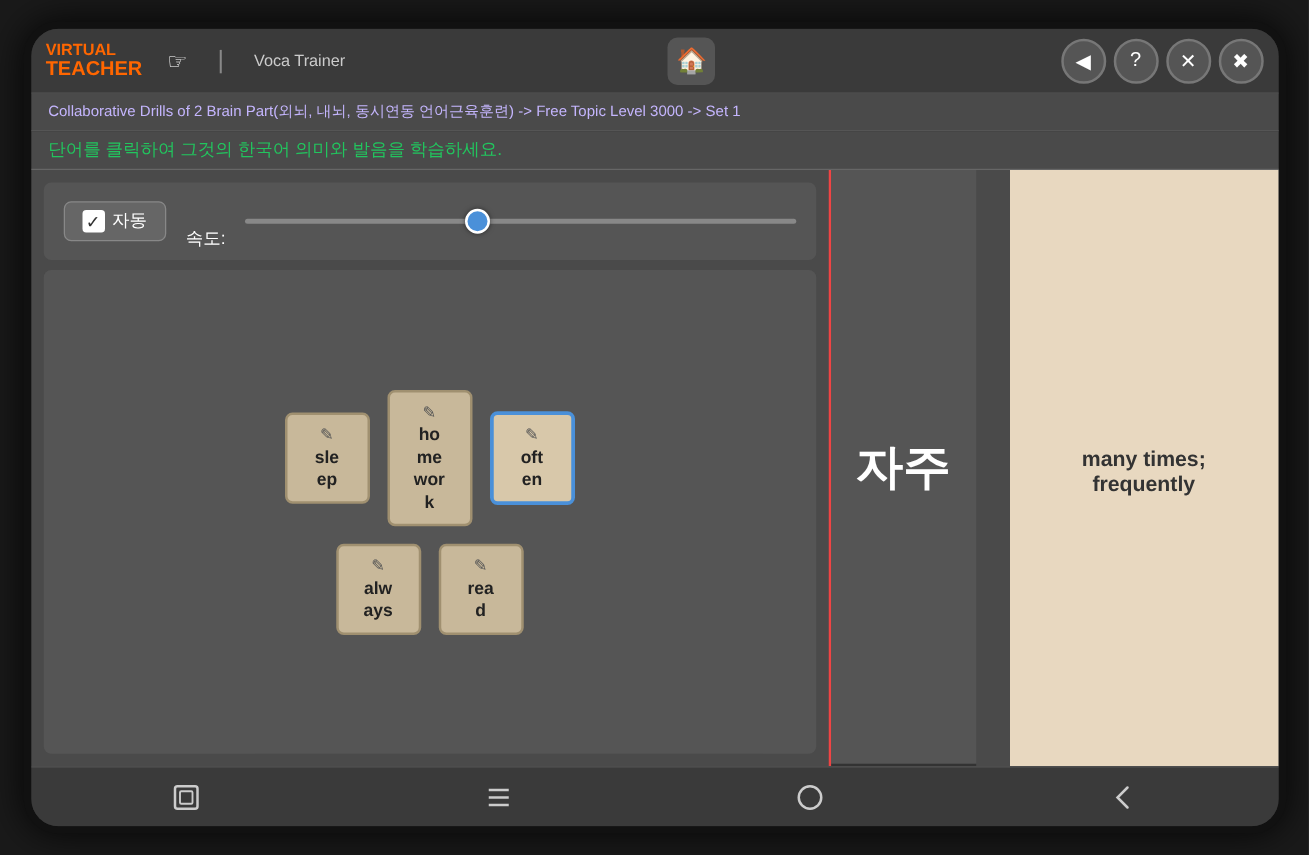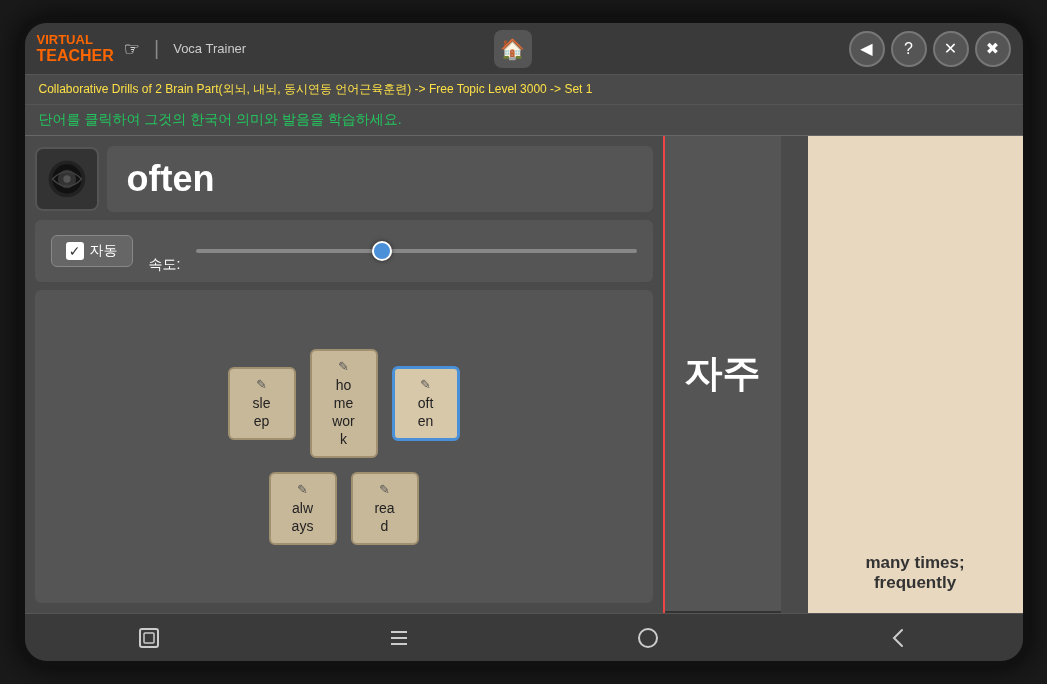--- a/index.html
+++ b/index.html
@@ -58,21 +58,21 @@
       display: flex;
       align-items: center;
       justify-content: space-between;
       padding: 0 12px;
       flex-shrink: 0;
       border-bottom: 1px solid #555;
     }
     .nav-left {
       display: flex;
       align-items: center;
-      gap: 8px;
+      gap: 18px;
     }
     .brand-logo {
       display: flex;
       flex-direction: column;
       line-height: 1.1;
     }
     .brand-virtual { color: #ff6600; font-size: 13px; font-weight: bold; }
     .brand-teacher { color: #ff6600; font-size: 16px; font-weight: bold; }
     .brand-hand {
       color: #fff;
@@ -114,21 +114,21 @@
       color: #fff;
       font-size: 16px;
       cursor: pointer;
       border: 2px solid #777;
     }
 
     
     .breadcrumb-bar {
       background: #4a4a4a;
       padding: 6px 14px;
-      color: #fde047;
+      color: #c4b5fd;
       font-size: 12px;
       flex-shrink: 0;
       border-bottom: 1px solid #555;
     }
 
     
     .instructions-bar {
       background: #4a4a4a;
       padding: 6px 14px;
       color: #22c55e;
@@ -285,21 +285,21 @@
     }
     .word-card-icon {
       font-size: 13px;
       color: #555;
       margin-bottom: 2px;
       display: block;
     }
     .word-card-text {
       color: #222;
       font-size: 14px;
-      font-weight: normal;
+      font-weight: bold;
       line-height: 1.2;
     }
 
     
     .right-panel {
       width: 360px;
       display: flex;
       flex-direction: row;
       flex-shrink: 0;
       border-left: 2px solid #ef4444;
@@ -316,21 +316,21 @@
     .korean-word-text {
       color: #fff;
       font-size: 38px;
       font-weight: bold;
     }
     .definition-box {
       flex: 1;
       background: #e8d8c0;
       padding: 20px;
       display: flex;
-      align-items: flex-end;
+      align-items: center;
       justify-content: center;
     }
     .definition-text {
       color: #333;
       font-size: 17px;
       font-weight: bold;
       text-align: center;
       padding-top: 6px;
     }
 
@@ -389,36 +389,20 @@
   </div>
 
   <div class="instructions-bar">
     <span>단어를 클릭하여 그것의 한국어 의미와 발음을 학습하세요.</span>
   </div>
 
   <div class="main-content">
 
     <div class="left-panel">
 
-      <div class="word-display-row">
-        <div class="speaker-btn">
-          <svg class="speaker-icon-svg" viewBox="0 0 48 48">
-            <circle cx="24" cy="24" r="20" fill="#222"></circle>
-            <circle cx="24" cy="24" r="16" fill="#111"></circle>
-            <circle cx="24" cy="24" r="10" fill="#333"></circle>
-            <circle cx="24" cy="24" r="4" fill="#555"></circle>
-
-            <path d="M8 24 Q24 8 40 24" stroke="#444" stroke-width="1.5" fill="none"></path>
-            <path d="M8 24 Q24 40 40 24" stroke="#444" stroke-width="1.5" fill="none"></path>
-          </svg>
-        </div>
-        <div class="word-box">
-          <span class="word-text">often</span>
-        </div>
-      </div>
 
       <div class="controls-row">
         <div class="auto-btn">
           <div class="check-box">✓</div>
           <span>자동</span>
         </div>
         <span class="speed-label">속도:</span>
         <div class="slider-track">
           <div class="slider-thumb"></div>
         </div>

